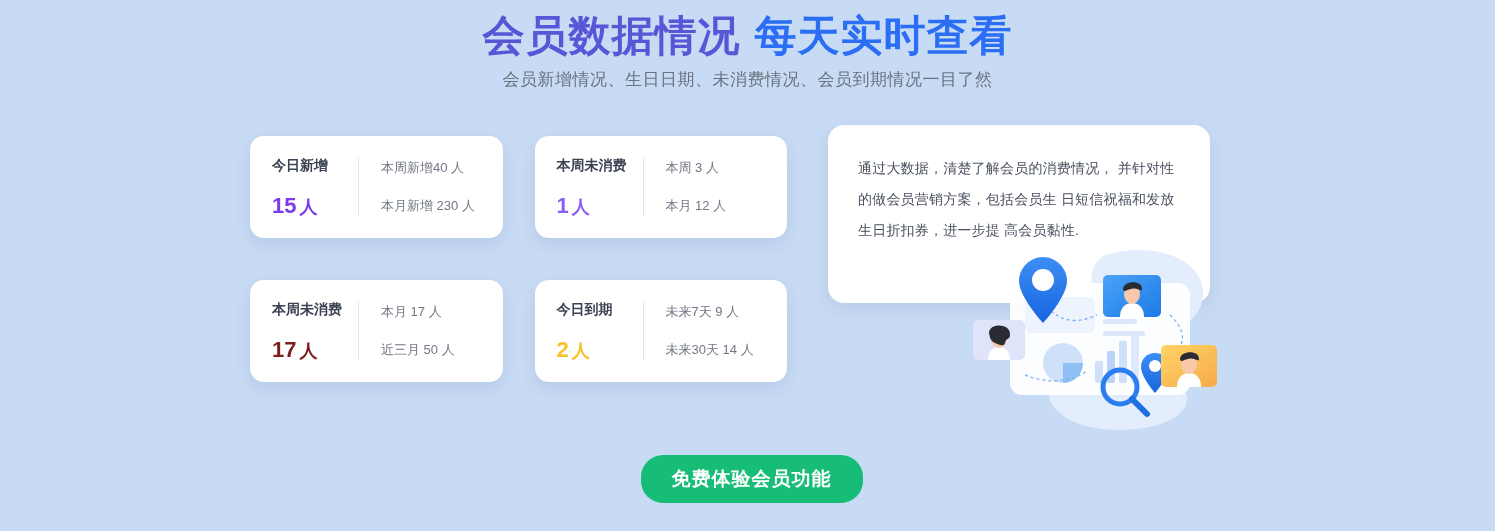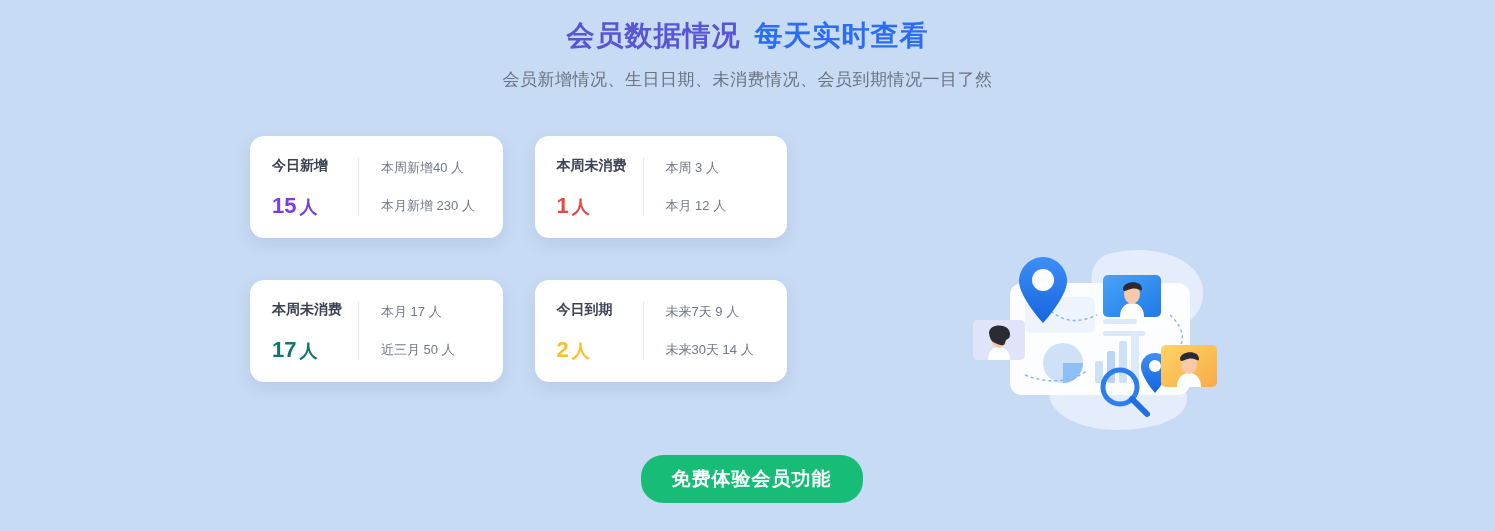--- a/index.html
+++ b/index.html
@@ -13,21 +13,21 @@
     position: relative;
   }
 
   
   .header {
     width: 100%;
     text-align: center;
     padding-top: 14px;
   }
   .title {
-    font-size: 28px;
+    font-size: 42px;
     font-weight: bold;
     letter-spacing: 1px;
     line-height: 44px;
     white-space: nowrap;
   }
   .title .seg-a { color: #5856d6; }
   .title .seg-b { color: #2b6ef5; margin-left: 14px; }
 
   .subtitle {
     margin-top: 10px;
@@ -81,22 +81,22 @@
   }
   .stat-value {
     margin-top: 18px;
     font-size: 22px;
     font-weight: bold;
     line-height: 26px;
     white-space: nowrap;
   }
   .stat-value .unit { font-size: 18px; margin-left: 3px; }
   .v-purple { color: #7c3aed; }
-  .v-blue   { color: #ef4444; }
-  .v-green  { color: #0f766e; }
+  .v-blue   { color: #8b5cf6; }
+  .v-green  { color: #7f1d1d; }
   .v-amber  { color: #f6c026; }
 
   .stat-divider {
     width: 1px;
     height: 58px;
     background: #e3e6ec;
     flex: 0 0 1px;
   }
   .stat-right {
     flex: 1;
@@ -228,20 +228,23 @@
         <div class="stat-divider"></div>
         <div class="stat-right">
           <div class="sub-line">未来7天 9 人</div>
           <div class="sub-line">未来30天 14 人</div>
         </div>
       </div>
 
     </div>
   </div>
 
+  <div class="info-panel">
+    <div class="info-text">通过大数据，清楚了解会员的消费情况， 并针对性的做会员营销方案，包括会员生 日短信祝福和发放生日折扣券，进一步提 高会员黏性.</div>
+  </div>
 
   <div class="illustration">
     <svg width="275" height="200" viewBox="0 0 275 200">
       <defs>
         <linearGradient id="gBlueCard" x1="0" y1="0" x2="1" y2="1">
           <stop offset="0%" stop-color="#4aa3f7"></stop>
           <stop offset="100%" stop-color="#1e7ae8"></stop>
         </linearGradient>
         <linearGradient id="gPin" x1="0" y1="0" x2="0" y2="1">
           <stop offset="0%" stop-color="#3d8ef5"></stop>

